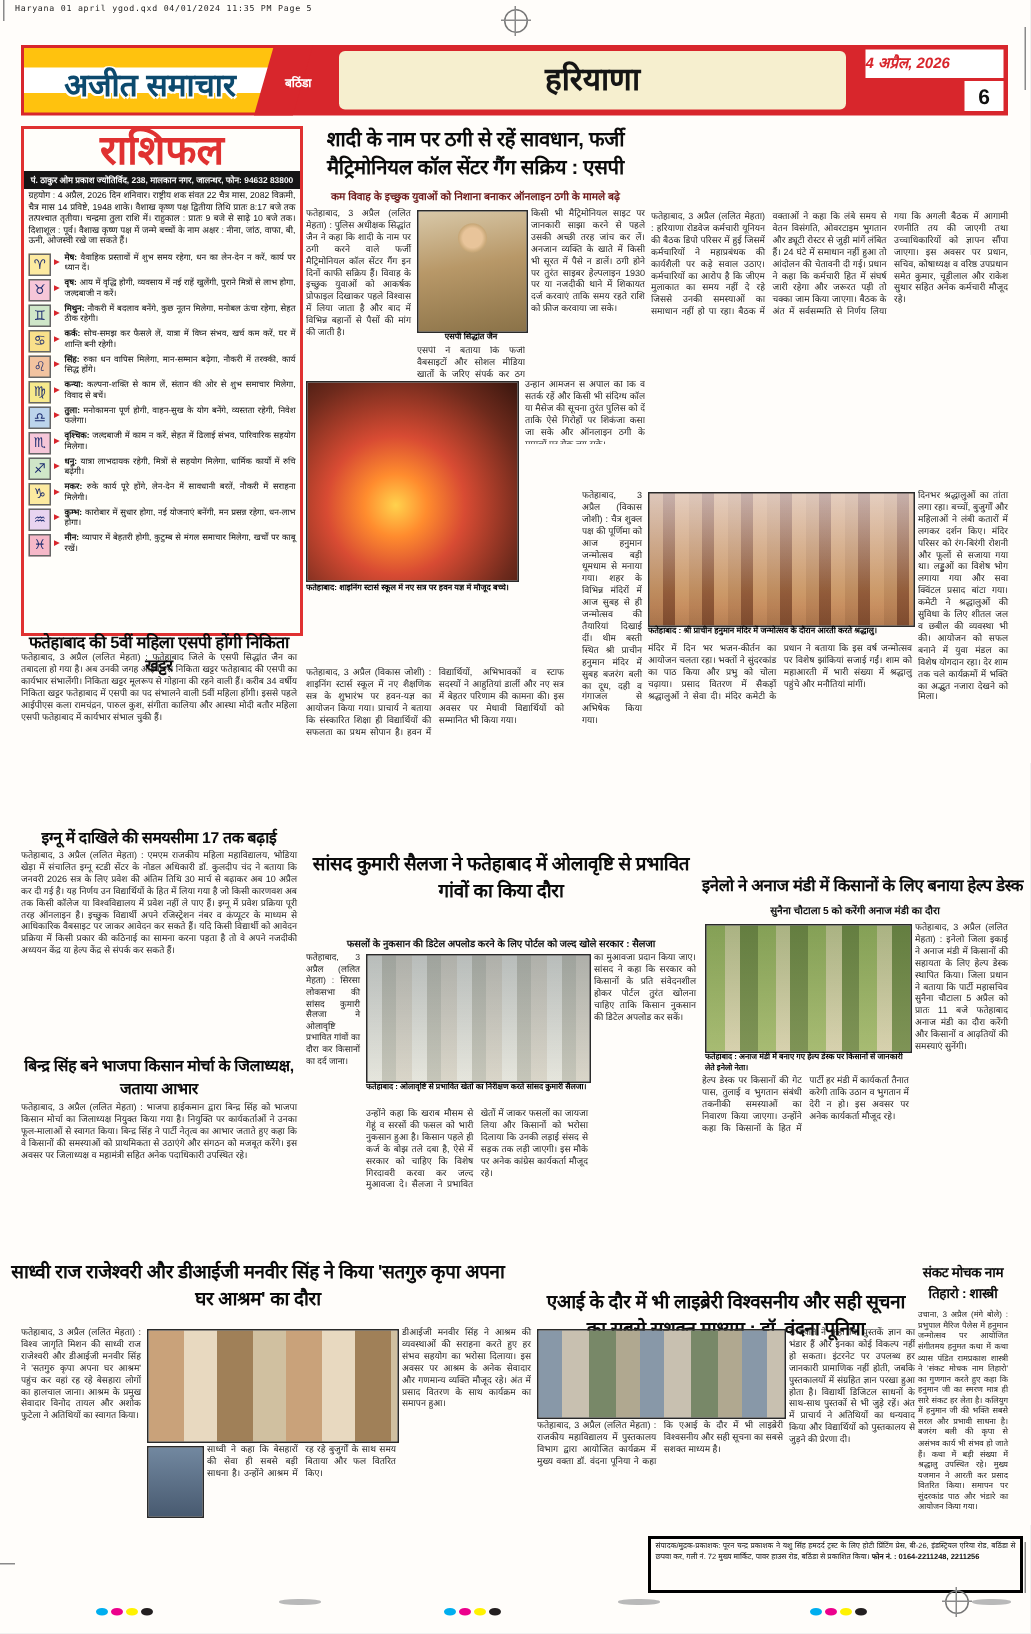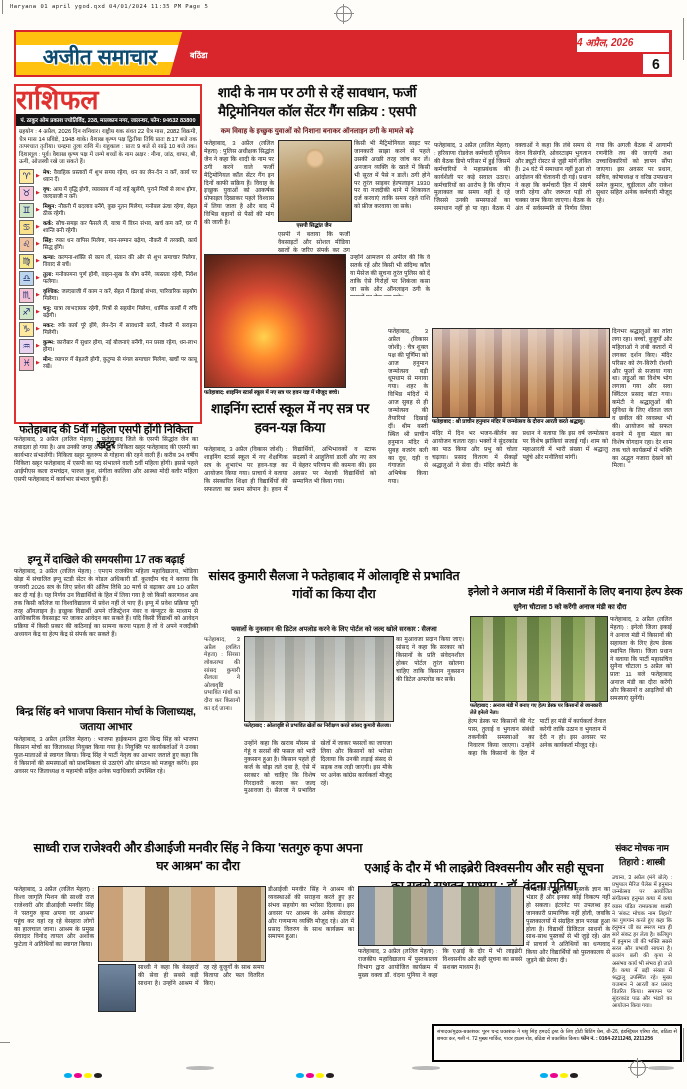--- a/index.html
+++ b/index.html
@@ -20,21 +20,21 @@
   .stripe{position:absolute;left:0;width:100%;background:#fff;}
   .paper-name{position:absolute;width:100%;text-align:center;color:#0c4a6e;font-size:21px;font-weight:800;
       text-shadow:1px 1px 0 #fff,-1px -1px 0 #fff,1px -1px 0 #fff,-1px 1px 0 #fff;}
   .skew-red{background:#d8262c;transform:skewX(-16deg);}
   .edition{color:#fff;font-size:8px;font-weight:700;}
   .region-box{background:#f6efcf;border-radius:4px;text-align:center;font-weight:800;font-size:21px;color:#151515;}
   .date-box{background:#fff;color:#d8262c;font-weight:800;font-size:10px;text-align:left;font-style:italic;}
   .num-box{background:#fff;color:#111;font-weight:800;font-size:14px;text-align:center;}
   
   .horo{border:2px solid #e03131;background:#fffefa;}
-  .horo-title{color:#e03131;font-size:27px;font-weight:800;line-height:1.05;}
+  .horo-title{color:#e03131;font-size:27px;font-weight:800;text-align:center;line-height:1.05;}
   .horo-bar{background:#151515;color:#fff;font-size:5.6px;font-weight:700;text-align:center;padding:2px 1px;}
   .horo-intro{font-size:5.8px;line-height:1.3;text-align:justify;padding:2px 3px;}
   .sign-row{display:flex;align-items:flex-start;gap:2px;padding:1px 3px;}
   .sign-icon{flex:0 0 13px;width:13px;height:13px;border:1px solid #666;text-align:center;
       font-size:9px;line-height:13px;color:#1a2a6e;font-weight:700;}
   .sign-arrow{flex:0 0 5px;color:#d8262c;font-size:5px;line-height:13px;}
   .sign-text{font-size:5.6px;line-height:1.27;text-align:justify;}
   .sign-text b{font-weight:800;}
   
   .ph{border:1px solid #2a2a2a;}
@@ -71,20 +71,21 @@
     <span class="abs cropline" style="left:-3px;top:6px;width:20px;height:1px;"></span>
   </div>
 
   <div class="abs masthead" style="left:14px;top:30px;width:658px;height:47px;">
     <div class="abs yellowbox" style="left:2px;top:2px;width:168px;height:43px;">
       <div class="stripe" style="top:13px;height:17px;"></div>
       <div class="paper-name" style="top:10px;">अजीत समाचार</div>
     </div>
     <div class="abs skew-red" style="left:162px;top:0;width:26px;height:47px;"></div>
     <div class="abs edition" style="left:176px;top:19px;">बठिंडा</div>
+    <div class="abs region-box" style="left:212px;top:4px;width:338px;height:39px;line-height:39px;">हरियाणा</div>
     <div class="abs date-box" style="right:3px;top:3px;width:92px;height:19px;line-height:19px;">4 अप्रैल, 2026</div>
     <div class="abs num-box" style="right:3px;top:24px;width:26px;height:20px;line-height:20px;">6</div>
   </div>
 
   <div class="abs horo" style="left:14px;top:84px;width:184px;height:336px;">
     <div class="horo-title">राशिफल</div>
     <div class="horo-bar">पं. ठाकुर ओम प्रकाश ज्योतिर्विद, 238, मालकान नगर, जालन्धर, फोन: 94632 83800</div>
     <div class="horo-intro">ग्रहयोग : 4 अप्रैल, 2026 दिन शनिवार। राष्ट्रीय शक संवत 22 चैत्र मास, 2082 विक्रमी, चैत्र मास 14 प्रविष्टे, 1948 शाके। वैशाख कृष्ण पक्ष द्वितीया तिथि प्रातः 8:17 बजे तक तत्पश्चात तृतीया। चन्द्रमा तुला राशि में। राहुकाल : प्रातः 9 बजे से साढ़े 10 बजे तक। दिशाशूल : पूर्व। वैशाख कृष्ण पक्ष में जन्मे बच्चों के नाम अक्षर : नीना, जांठ, वाफा, बी, ऊनी, ओजस्वी रखे जा सकते हैं।</div>
     <div>
       <div class="sign-row">
@@ -165,21 +166,20 @@
   <div class="abs ph ph-sp" style="left:278px;top:140px;width:72px;height:80px;"></div>
   <div class="abs caption" style="left:278px;top:222px;width:72px;text-align:center;">एसपी सिद्धांत जैन</div>
   <div class="abs body" style="left:278px;top:231px;width:72px;height:21px;overflow:hidden;">एसपी ने बताया कि फर्जी वैबसाइटों और सोशल मीडिया खातों के जरिए संपर्क कर ठग फीस के नाम पर राशि जमा करवाते हैं।</div>
   <div class="abs body" style="left:354px;top:140px;width:76px;height:112px;">किसी भी मैट्रिमोनियल साइट पर जानकारी साझा करने से पहले उसकी अच्छी तरह जांच कर लें। अनजान व्यक्ति के खाते में किसी भी सूरत में पैसे न डालें। ठगी होने पर तुरंत साइबर हेल्पलाइन 1930 पर या नजदीकी थाने में शिकायत दर्ज करवाएं ताकि समय रहते राशि को फ्रीज करवाया जा सके।</div>
   <div class="abs body" style="left:350px;top:254px;width:80px;height:42px;overflow:hidden;">उन्होंने आमजन से अपील की कि वे सतर्क रहें और किसी भी संदिग्ध कॉल या मैसेज की सूचना तुरंत पुलिस को दें ताकि ऐसे गिरोहों पर शिकंजा कसा जा सके और ऑनलाइन ठगी के मामलों पर रोक लग सके।</div>
 
   <div class="abs body cols3" style="left:434px;top:142px;width:238px;height:154px;">फतेहाबाद, 3 अप्रैल (ललित मेहता) : हरियाणा रोडवेज कर्मचारी यूनियन की बैठक डिपो परिसर में हुई जिसमें कर्मचारियों ने महाप्रबंधक की कार्यशैली पर कड़े सवाल उठाए। कर्मचारियों का आरोप है कि जीएम मुलाकात का समय नहीं दे रहे जिससे उनकी समस्याओं का समाधान नहीं हो पा रहा। बैठक में वक्ताओं ने कहा कि लंबे समय से वेतन विसंगति, ओवरटाइम भुगतान और ड्यूटी रोस्टर से जुड़ी मांगें लंबित हैं। 24 घंटे में समाधान नहीं हुआ तो आंदोलन की चेतावनी दी गई। प्रधान ने कहा कि कर्मचारी हित में संघर्ष जारी रहेगा और जरूरत पड़ी तो चक्का जाम किया जाएगा। बैठक के अंत में सर्वसम्मति से निर्णय लिया गया कि अगली बैठक में आगामी रणनीति तय की जाएगी तथा उच्चाधिकारियों को ज्ञापन सौंपा जाएगा। इस अवसर पर प्रधान, सचिव, कोषाध्यक्ष व वरिष्ठ उपप्रधान समेत कुमार, चूड़ीलाल और राकेश सुथार सहित अनेक कर्मचारी मौजूद रहे।</div>
 
   <div class="abs ph ph-hawan" style="left:204px;top:254px;width:140px;height:132px;"></div>
   <div class="abs caption" style="left:204px;top:389px;width:226px;white-space:nowrap;overflow:hidden;">फतेहाबाद: शाइनिंग स्टार्स स्कूल में नए सत्र पर हवन यज्ञ में मौजूद बच्चे।</div>
-  <div class="abs headline" style="left:204px;top:400px;width:172px;font-size:13.5px;">शाइनिंग स्टार्स स्कूल में नए सत्र पर हवन-यज्ञ किया</div>
   <div class="abs body cols2" style="left:204px;top:446px;width:172px;height:134px;">फतेहाबाद, 3 अप्रैल (विकास जोशी) : शाइनिंग स्टार्स स्कूल में नए शैक्षणिक सत्र के शुभारंभ पर हवन-यज्ञ का आयोजन किया गया। प्राचार्य ने बताया कि संस्कारित शिक्षा ही विद्यार्थियों की सफलता का प्रथम सोपान है। हवन में विद्यार्थियों, अभिभावकों व स्टाफ सदस्यों ने आहुतियां डालीं और नए सत्र में बेहतर परिणाम की कामना की। इस अवसर पर मेधावी विद्यार्थियों को सम्मानित भी किया गया।</div>
 
   <div class="abs body" style="left:388px;top:328px;width:40px;height:252px;">फतेहाबाद, 3 अप्रैल (विकास जोशी) : चैत्र शुक्ल पक्ष की पूर्णिमा को आज हनुमान जन्मोत्सव बड़ी धूमधाम से मनाया गया। शहर के विभिन्न मंदिरों में आज सुबह से ही जन्मोत्सव की तैयारियां दिखाई दीं। थीम बस्ती स्थित श्री प्राचीन हनुमान मंदिर में सुबह बजरंग बली का दूध, दही व गंगाजल से अभिषेक किया गया।</div>
   <div class="abs ph ph-hanuman" style="left:432px;top:328px;width:176px;height:88px;"></div>
   <div class="abs caption" style="left:432px;top:418px;width:176px;">फतेहाबाद : श्री प्राचीन हनुमान मंदिर में जन्मोत्सव के दौरान आरती करते श्रद्धालु।</div>
   <div class="abs body cols2" style="left:432px;top:430px;width:176px;height:150px;">मंदिर में दिन भर भजन-कीर्तन का आयोजन चलता रहा। भक्तों ने सुंदरकांड का पाठ किया और प्रभु को चोला चढ़ाया। प्रसाद वितरण में सैकड़ों श्रद्धालुओं ने सेवा दी। मंदिर कमेटी के प्रधान ने बताया कि इस वर्ष जन्मोत्सव पर विशेष झांकियां सजाई गईं। शाम को महाआरती में भारी संख्या में श्रद्धालु पहुंचे और मनौतियां मांगीं।</div>
   <div class="abs body" style="left:612px;top:328px;width:60px;height:252px;">दिनभर श्रद्धालुओं का तांता लगा रहा। बच्चों, बुजुर्गों और महिलाओं ने लंबी कतारों में लगकर दर्शन किए। मंदिर परिसर को रंग-बिरंगी रोशनी और फूलों से सजाया गया था। लड्डुओं का विशेष भोग लगाया गया और सवा क्विंटल प्रसाद बांटा गया। कमेटी ने श्रद्धालुओं की सुविधा के लिए शीतल जल व छबील की व्यवस्था भी की। आयोजन को सफल बनाने में युवा मंडल का विशेष योगदान रहा। देर शाम तक चले कार्यक्रमों में भक्ति का अद्भुत नजारा देखने को मिला।</div>
 
   <div class="abs headline" style="left:204px;top:568px;width:260px;font-size:12.5px;">सांसद कुमारी सैलजा ने फतेहाबाद में ओलावृष्टि से प्रभावित गांवों का किया दौरा</div>
   <div class="abs subhead" style="left:204px;top:624px;width:260px;font-size:6.5px;color:#111;">फसलों के नुकसान की डिटेल अपलोड करने के लिए पोर्टल को जल्द खोले सरकार : सैलजा</div>
@@ -189,21 +189,21 @@
   <div class="abs body" style="left:396px;top:636px;width:68px;height:198px;">का मुआवजा प्रदान किया जाए। सांसद ने कहा कि सरकार को किसानों के प्रति संवेदनशील होकर पोर्टल तुरंत खोलना चाहिए ताकि किसान नुकसान की डिटेल अपलोड कर सकें।</div>
   <div class="abs body cols2" style="left:244px;top:740px;width:148px;height:94px;">उन्होंने कहा कि खराब मौसम से गेहूं व सरसों की फसल को भारी नुकसान हुआ है। किसान पहले ही कर्ज के बोझ तले दबा है, ऐसे में सरकार को चाहिए कि विशेष गिरदावरी करवा कर जल्द मुआवजा दे। सैलजा ने प्रभावित खेतों में जाकर फसलों का जायजा लिया और किसानों को भरोसा दिलाया कि उनकी लड़ाई संसद से सड़क तक लड़ी जाएगी। इस मौके पर अनेक कांग्रेस कार्यकर्ता मौजूद रहे।</div>
 
   <div class="abs headline" style="left:468px;top:584px;width:204px;font-size:11px;white-space:nowrap;">इनेलो ने अनाज मंडी में किसानों के लिए बनाया हेल्प डेस्क</div>
   <div class="abs subhead" style="left:468px;top:602px;width:204px;font-size:6.8px;color:#111;">सुनैना चौटाला 5 को करेंगी अनाज मंडी का दौरा</div>
   <div class="abs ph ph-inelo" style="left:470px;top:616px;width:136px;height:84px;"></div>
   <div class="abs caption" style="left:470px;top:702px;width:136px;font-size:5.2px;">फतेहाबाद : अनाज मंडी में बनाए गए हेल्प डेस्क पर किसानों से जानकारी लेते इनेलो नेता।</div>
   <div class="abs body" style="left:610px;top:616px;width:62px;height:218px;">फतेहाबाद, 3 अप्रैल (ललित मेहता) : इनेलो जिला इकाई ने अनाज मंडी में किसानों की सहायता के लिए हेल्प डेस्क स्थापित किया। जिला प्रधान ने बताया कि पार्टी महासचिव सुनैना चौटाला 5 अप्रैल को प्रातः 11 बजे फतेहाबाद अनाज मंडी का दौरा करेंगी और किसानों व आढ़तियों की समस्याएं सुनेंगी।</div>
   <div class="abs body cols2" style="left:468px;top:718px;width:138px;height:116px;">हेल्प डेस्क पर किसानों की गेट पास, तुलाई व भुगतान संबंधी तकनीकी समस्याओं का निवारण किया जाएगा। उन्होंने कहा कि किसानों के हित में पार्टी हर मंडी में कार्यकर्ता तैनात करेगी ताकि उठान व भुगतान में देरी न हो। इस अवसर पर अनेक कार्यकर्ता मौजूद रहे।</div>
 
-  <div class="abs headline" style="left:28px;top:840px;width:340px;font-size:12.5px;">साध्वी राज राजेश्वरी और डीआईजी मनवीर सिंह ने किया 'सतगुरु कृपा अपना घर आश्रम' का दौरा</div>
+  <div class="abs headline" style="left:2px;top:840px;width:340px;font-size:12.5px;">साध्वी राज राजेश्वरी और डीआईजी मनवीर सिंह ने किया 'सतगुरु कृपा अपना घर आश्रम' का दौरा</div>
   <div class="abs body" style="left:14px;top:886px;width:80px;height:132px;">फतेहाबाद, 3 अप्रैल (ललित मेहता) : विश्व जागृति मिशन की साध्वी राज राजेश्वरी और डीआईजी मनवीर सिंह ने 'सतगुरु कृपा अपना घर आश्रम' पहुंच कर वहां रह रहे बेसहारा लोगों का हालचाल जाना। आश्रम के प्रमुख सेवादार विनोद तायल और अशोक फुटेला ने अतिथियों का स्वागत किया।</div>
   <div class="abs ph ph-sadhvi" style="left:98px;top:886px;width:166px;height:74px;"></div>
   <div class="abs ph ph-small" style="left:98px;top:964px;width:36px;height:46px;"></div>
   <div class="abs body cols2" style="left:138px;top:964px;width:126px;height:54px;">साध्वी ने कहा कि बेसहारों की सेवा ही सबसे बड़ी साधना है। उन्होंने आश्रम में रह रहे बुजुर्गों के साथ समय बिताया और फल वितरित किए।</div>
   <div class="abs body" style="left:268px;top:886px;width:86px;height:132px;">डीआईजी मनवीर सिंह ने आश्रम की व्यवस्थाओं की सराहना करते हुए हर संभव सहयोग का भरोसा दिलाया। इस अवसर पर आश्रम के अनेक सेवादार और गणमान्य व्यक्ति मौजूद रहे। अंत में प्रसाद वितरण के साथ कार्यक्रम का समापन हुआ।</div>
 
   <div class="abs headline" style="left:358px;top:860px;width:252px;font-size:12.5px;">एआई के दौर में भी लाइब्रेरी विश्वसनीय और सही सूचना का सबसे सशक्त माध्यम : डॉ. वंदना पूनिया</div>
   <div class="abs ph ph-ai" style="left:358px;top:886px;width:164px;height:58px;"></div>
   <div class="abs body cols2" style="left:358px;top:948px;width:164px;height:70px;">फतेहाबाद, 3 अप्रैल (ललित मेहता) : राजकीय महाविद्यालय में पुस्तकालय विभाग द्वारा आयोजित कार्यक्रम में मुख्य वक्ता डॉ. वंदना पूनिया ने कहा कि एआई के दौर में भी लाइब्रेरी विश्वसनीय और सही सूचना का सबसे सशक्त माध्यम है।</div>
   <div class="abs body" style="left:526px;top:886px;width:84px;height:132px;">सभापति ने कहा कि पुस्तकें ज्ञान का भंडार हैं और इनका कोई विकल्प नहीं हो सकता। इंटरनेट पर उपलब्ध हर जानकारी प्रामाणिक नहीं होती, जबकि पुस्तकालयों में संग्रहित ज्ञान परखा हुआ होता है। विद्यार्थी डिजिटल साधनों के साथ-साथ पुस्तकों से भी जुड़े रहें। अंत में प्राचार्य ने अतिथियों का धन्यवाद किया और विद्यार्थियों को पुस्तकालय से जुड़ने की प्रेरणा दी।</div>

